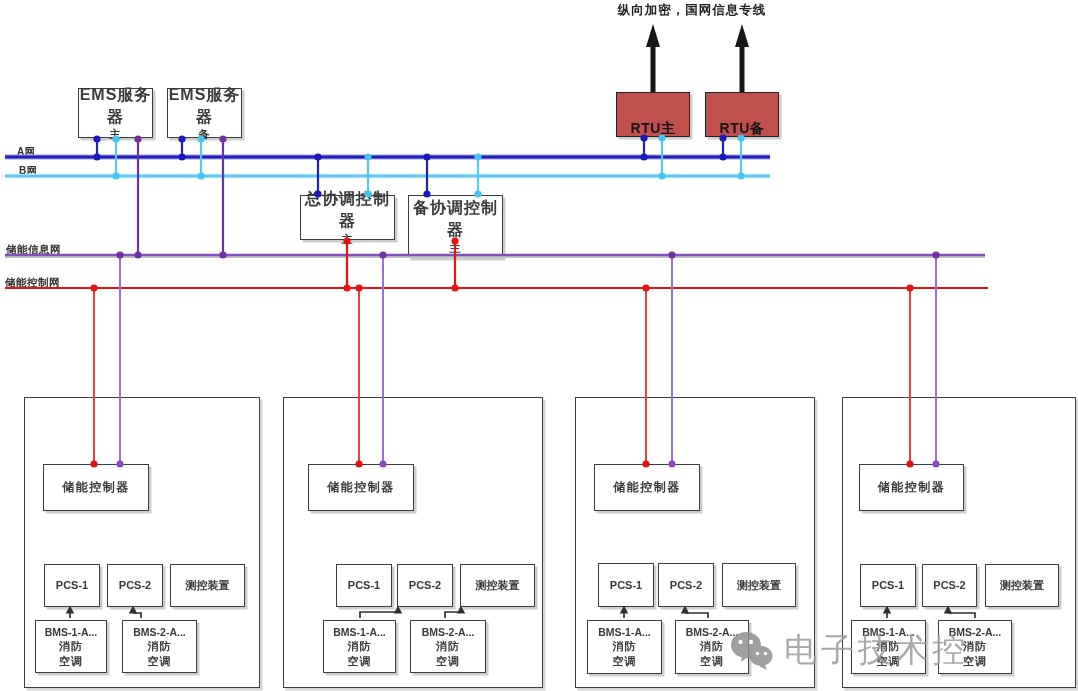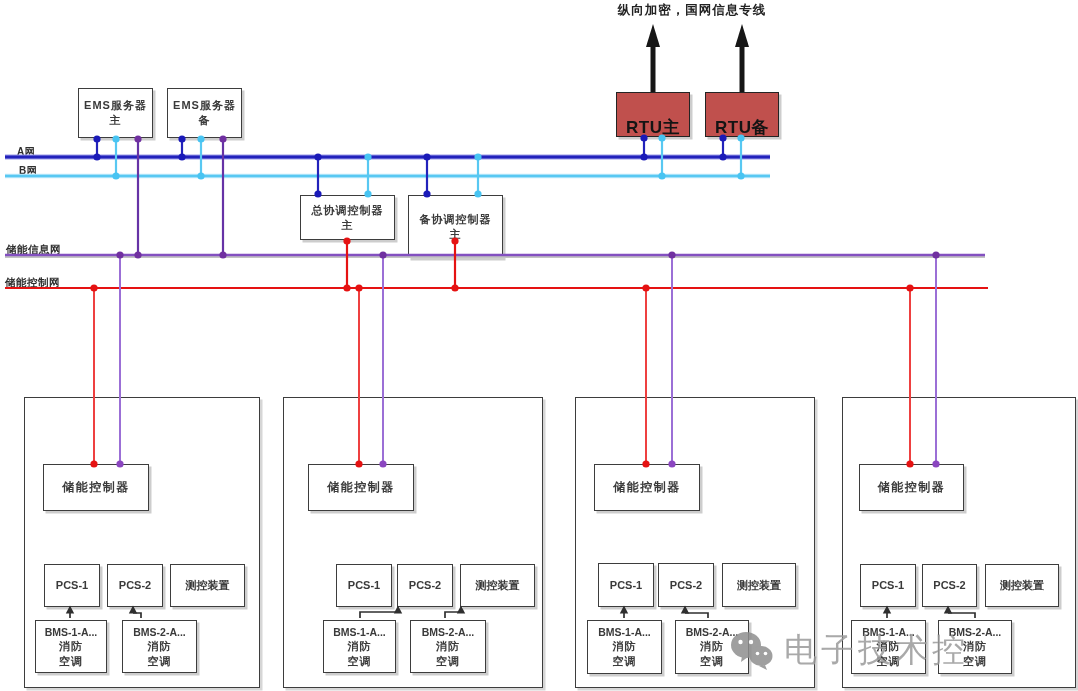--- a/index.html
+++ b/index.html
@@ -6,24 +6,24 @@
   #stage{
     position:relative;width:1078px;height:691px;background:#ffffff;overflow:hidden;
     font-family:"Liberation Sans", sans-serif;
   }
   .node{
     position:absolute;background:#ffffff;border:1.6px solid #3d3d3d;
     box-shadow:2.5px 2.5px 0 #cdcdcd;box-sizing:border-box;
     display:flex;flex-direction:column;align-items:center;justify-content:center;
     font-weight:600;color:#3a3a3a;text-align:center;line-height:1.35;z-index:1;
   }
-  .node .l1{font-size:11px;letter-spacing:1px;}
+  .node .l1{font-size:16px;letter-spacing:1px;}
   .node .l2{font-size:11px;letter-spacing:1px;}
   .rtu{background:#c0504d;border-color:#242424;color:#141414;}
-  .rtu .l1{font-size:17px;letter-spacing:.5px;margin-top:28px;}
+  .rtu .l1{font-size:14px;letter-spacing:.5px;margin-top:28px;}
   .outer-container{
     position:absolute;border:1.6px solid #3d3d3d;background:#ffffff;
     box-shadow:2.5px 2.5px 0 #d6d6d6;box-sizing:border-box;z-index:0;
   }
   .netlabel{
     position:absolute;font-size:10px;font-weight:700;color:#2e2e2e;
     letter-spacing:.5px;z-index:2;white-space:nowrap;
   }
   .note{
     position:absolute;font-size:12.5px;font-weight:700;color:#222;

